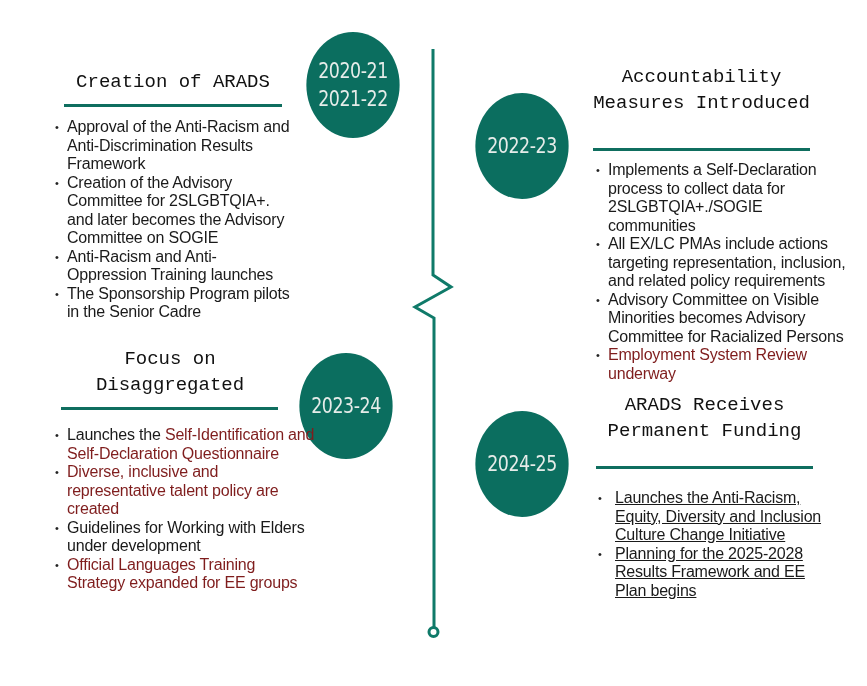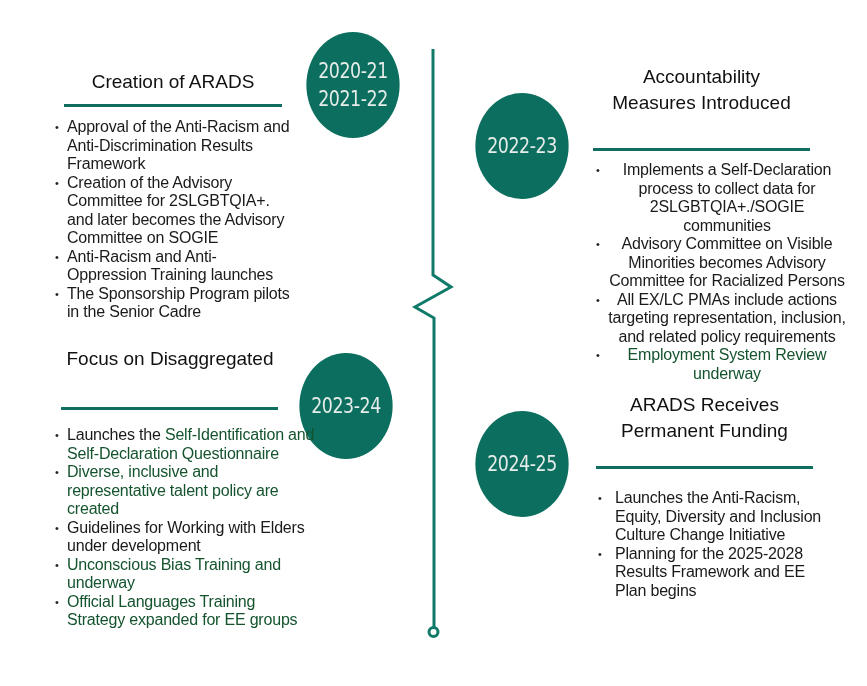--- a/index.html
+++ b/index.html
@@ -38,21 +38,21 @@
       line-height: 28px;
       letter-spacing: -0.5px;
       transform: scaleX(0.88);
     }
     .section-title {
       position: absolute;
       text-align: center;
       font-size: 19px;
       line-height: 26px;
       color: #111111;
-      font-family: Liberation Sans, sans-serif;
+      font-family: Liberation Mono, monospace;
     }
     .divider {
       position: absolute;
       height: 3px;
       background: #0f6e5f;
     }
     .bullets {
       position: absolute;
       margin: 0;
       padding: 0;
@@ -66,22 +66,22 @@
       padding-left: 12px;
     }
     .bullets li::before {
       content: "•";
       position: absolute;
       left: 0;
       top: 0;
       font-size: 11px;
       color: #222;
     }
-    .bullets.wide li { padding-left: 17px; }
-    .gray { color: #14532d; }
+    .bullets.wide li { padding-left: 17px; text-decoration: underline; }
+    .gray { color: #7f1d1d; }
     .dark { color: #1a1a1a; }
   </style>
 </head>
 <body>
 
 <svg class="timeline-svg" viewBox="0 0 867 686">
   <polyline points="433,49 433,275 451,287 415,307 434,318 434,627" fill="none" stroke="#0f7a69" stroke-width="3" stroke-linejoin="miter"></polyline>
   <circle cx="433.5" cy="632" r="4.5" fill="#ffffff" stroke="#0f7a69" stroke-width="3"></circle>
 </svg>
 
@@ -101,39 +101,38 @@
 </ul>
 
 <div class="year-circle" style="left:469px; top:93px;">
   <span>2022-23</span>
 </div>
 <div class="section-title" style="left:593px; top:64px; width:217px;text-align:center;">
   <div>Accountability</div>
   <div>Measures Introduced</div>
 </div>
 <div class="divider" style="left:593px; top:148px; width:217px;"></div>
-<ul class="bullets" style="left:596px; top:161px; width:250px;text-align:center;">
+<ul class="bullets" style="left:596px; top:161px; width:250px;">
   <li class="dark">Implements a Self-Declaration process to collect data for 2SLGBTQIA+./SOGIE communities</li>
+  <li class="dark">All EX/LC PMAs include actions targeting representation, inclusion, and related policy requirements</li>
   <li class="dark">Advisory Committee on Visible Minorities becomes Advisory Committee for Racialized Persons</li>
-  <li class="dark">All EX/LC PMAs include actions targeting representation, inclusion, and related policy requirements</li>
   <li class="gray">Employment System Review underway</li>
 </ul>
 
 <div class="year-circle" style="left:293px; top:353px;">
   <span>2023-24</span>
 </div>
 <div class="section-title" style="left:50px; top:346px; width:240px;">
   <div>Focus on Disaggregated</div>
 </div>
 <div class="divider" style="left:61px; top:407px; width:217px;"></div>
 <ul class="bullets" style="left:55px; top:426px; width:260px;">
   <li class="dark"><span class="dark">Launches the </span><span class="gray">Self-Identification and Self-Declaration Questionnaire</span></li>
   <li class="gray">Diverse, inclusive and representative talent policy are created</li>
   <li class="dark">Guidelines for Working with Elders under development</li>
-  <li class="gray">Unconscious Bias Training and underway</li>
   <li class="gray">Official Languages Training Strategy expanded for EE groups</li>
 </ul>
 
 <div class="year-circle" style="left:469px; top:411px;">
   <span>2024-25</span>
 </div>
 <div class="section-title" style="left:596px; top:392px; width:217px;">
   <div>ARADS Receives</div>
   <div>Permanent Funding</div>
 </div>

